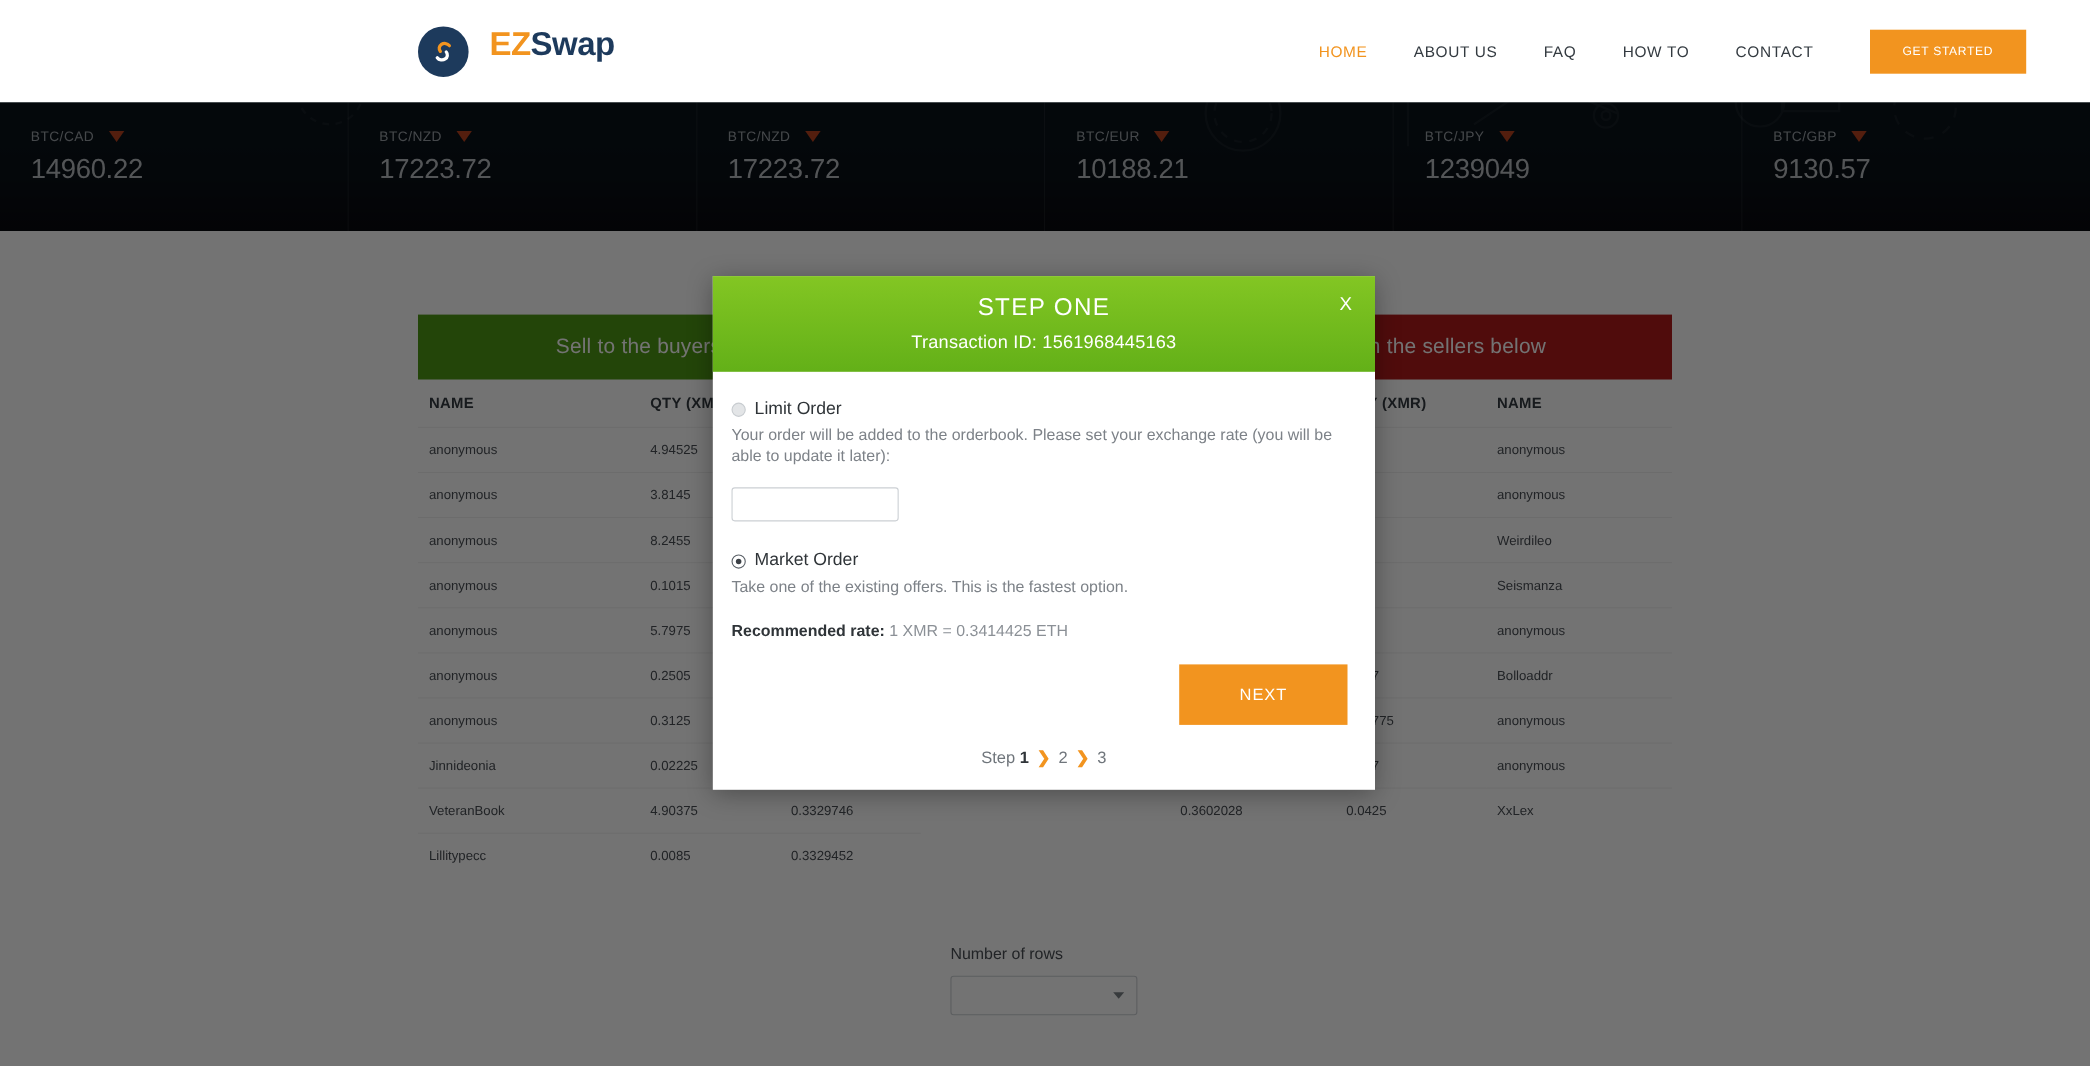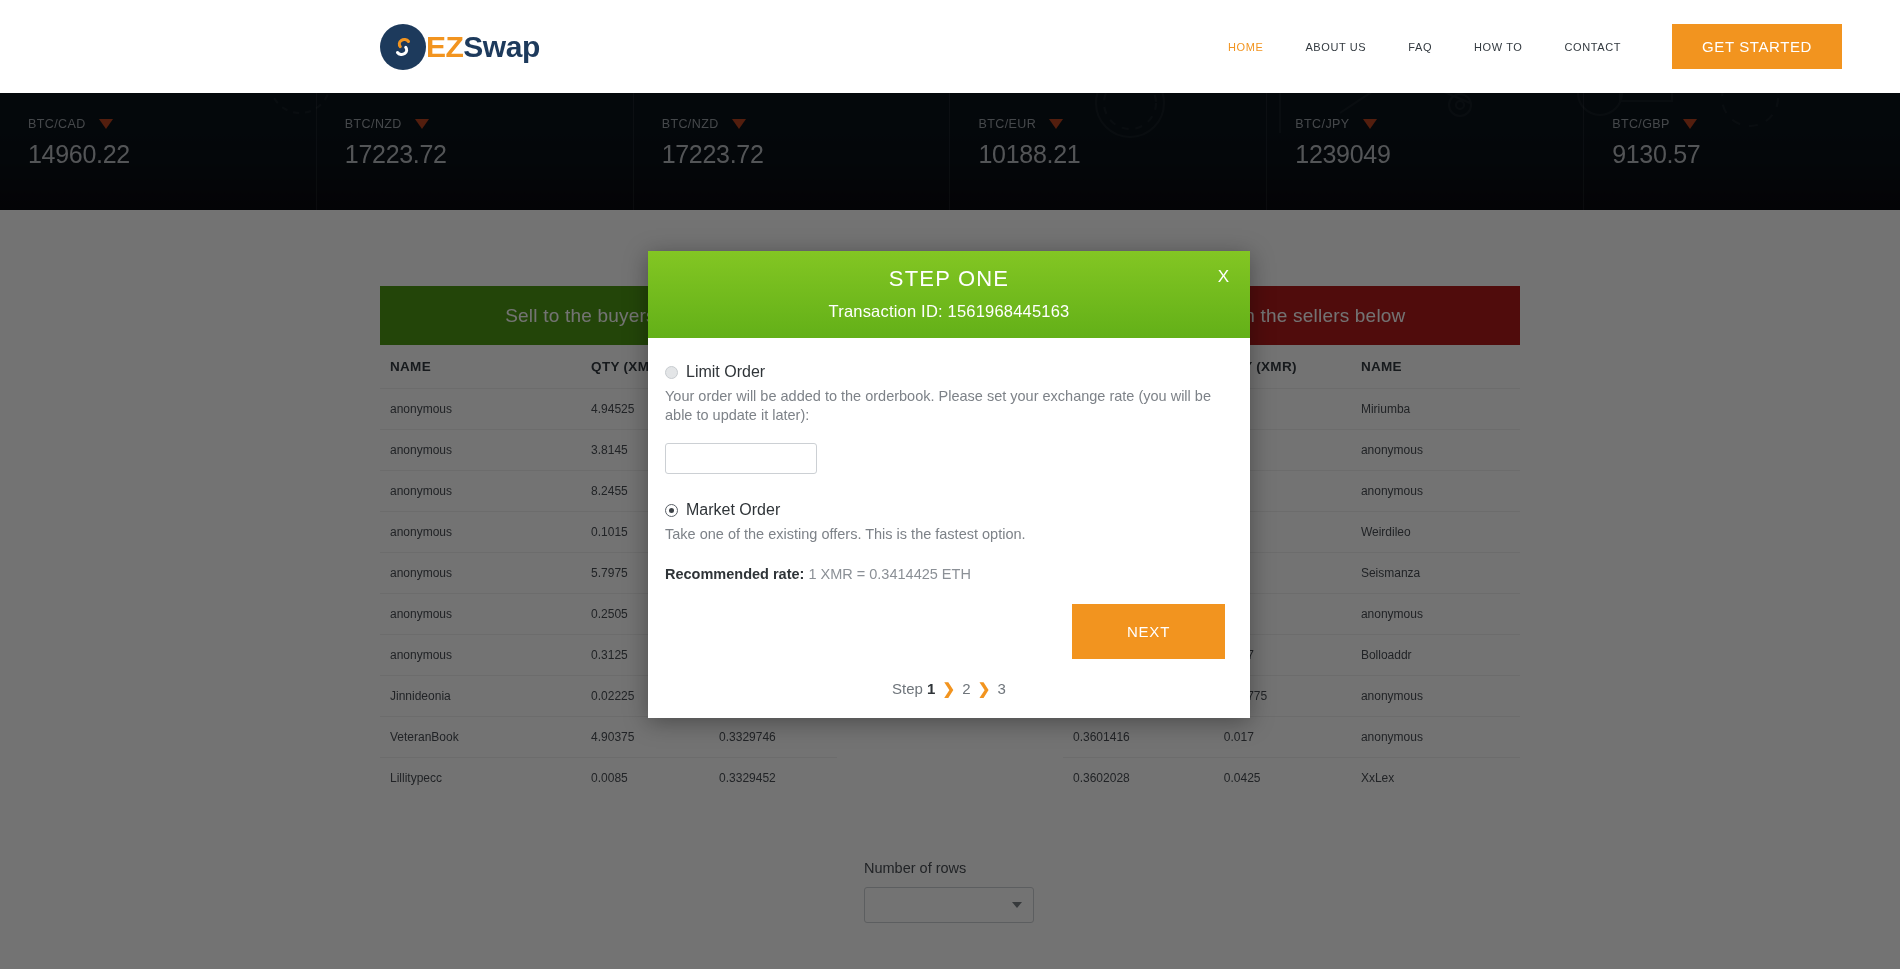--- a/index.html
+++ b/index.html
@@ -12,43 +12,43 @@
   }
   .page { position: relative; width: 1900px; height: 969px; }
 
   
   .header {
     position: relative; z-index: 5;
     height: 93px; background: #ffffff;
     display: flex; align-items: center;
     padding: 0 58px 0 380px;
   }
-  .logo { display: flex; align-items: center; gap: 0; }
+  .logo { display: flex; align-items: flex-start; gap: 19px; }
   .logo-mark {
     width: 46px; height: 46px; border-radius: 50%;
     background: #1d3a5c; position: relative; flex: 0 0 auto;
     display: flex; align-items: center; justify-content: center;
   }
   .logo-mark svg { display: block; }
   .logo-text { font-size: 30px; font-weight: bold; letter-spacing: -0.5px; }
   .logo-text .o { color: #f2941f; }
   .logo-text .d { color: #1d3a5c; }
 
   .nav { margin-left: auto; display: flex; align-items: center; gap: 0; }
   .nav-item {
-    font-size: 11px; letter-spacing: 0.6px; color: #333a40;
+    font-size: 14px; letter-spacing: 0.6px; color: #333a40;
     padding: 0 21px; text-decoration: none; white-space: nowrap;
     cursor: pointer;
     text-align: center;
   }
   .nav-item.active { color: #f2941f; }
   .cta-btn {
     margin-left: 30px;
     background: #f2941f; color: #fff; border: none;
-    font-size: 15px; letter-spacing: 0.6px; font-family: inherit;
+    font-size: 11px; letter-spacing: 0.6px; font-family: inherit;
     padding: 14px 30px; cursor: pointer; white-space: nowrap;
   }
 
   
   .hero {
     position: relative;
     height: 117px;
     background: linear-gradient(180deg,#10303f 0%, #0d2836 55%, #0a0d12 100%);
     overflow: hidden;
   }
@@ -361,25 +361,20 @@
             <tr>
               <th>PRICE</th>
               <th>QTY (XMR)</th>
               <th>NAME</th>
             </tr>
           </thead>
           <tbody>
             <tr>
               <td></td>
               <td></td>
-              <td>Miriumba</td>
-            </tr>
-            <tr>
-              <td></td>
-              <td></td>
               <td>anonymous</td>
             </tr>
             <tr>
               <td></td>
               <td>5</td>
               <td>anonymous</td>
             </tr>
             <tr>
               <td></td>
               <td>5</td>

